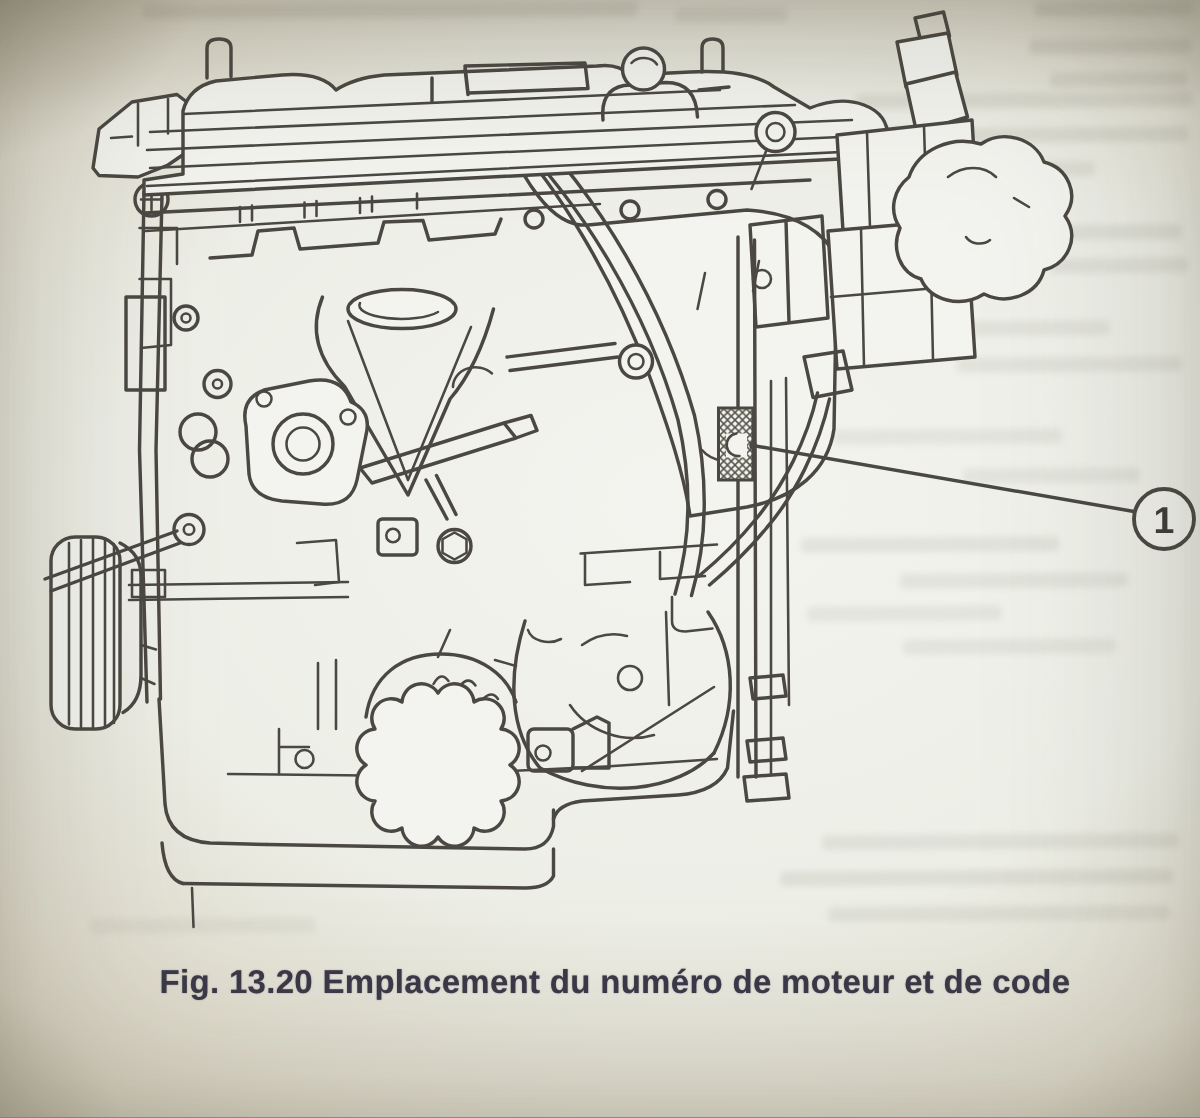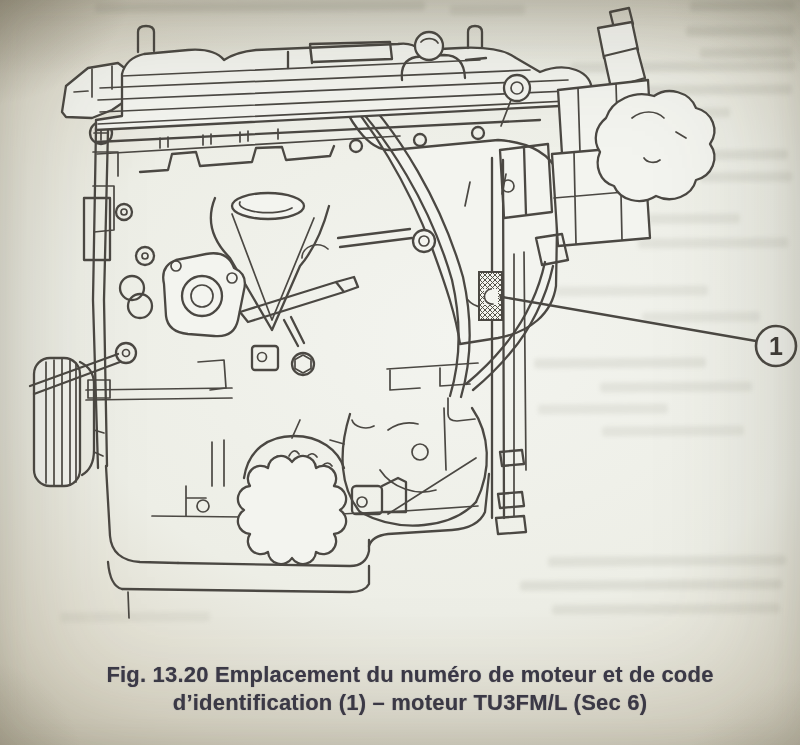--- a/index.html
+++ b/index.html
@@ -30,21 +30,21 @@
   .g{
     position:absolute;display:block;height:10px;border-radius:3px;
     background:#8d8d7f;filter:blur(2px);transform:rotate(-.4deg);
   }
   svg.drawing{position:absolute;left:0;top:0}
   .ln{fill:none;stroke:var(--ink);stroke-width:2.3;stroke-linecap:round;stroke-linejoin:round}
   .fn{fill:none;stroke:var(--ink);stroke-width:1.7;stroke-linecap:round;stroke-linejoin:round}
   .fl{fill:var(--paper-center);stroke:var(--ink);stroke-width:2.3;stroke-linecap:round;stroke-linejoin:round}
   .pp{fill:var(--paper-center);stroke:none}
   .caption{
-    position:absolute;left:50px;top:661px;width:720px;text-align:center;
+    position:absolute;left:50px;top:641px;width:720px;text-align:center;
     color:var(--caption-text);font-weight:bold;font-size:22px;line-height:28px;
     letter-spacing:.2px;text-shadow:0 0 1px rgba(59,57,72,.55);
   }
   .cnum{
     font-family:"Liberation Sans", sans-serif;font-size:25px;font-weight:bold;
     fill:#3f3c38;
   }
 </style>
 </head>
 <body>
@@ -249,17 +249,16 @@
     <g>
       <circle cx="502" cy="297" r="2.5" fill="#4b4843"></circle>
       <line class="ln" x1="502" y1="297" x2="756" y2="341"></line>
       <circle class="fl" cx="776" cy="346" r="20" style="stroke-width:2.6"></circle>
       <text class="cnum" x="776" y="355" text-anchor="middle">1</text>
     </g>
   </svg>
 
   <div class="caption">
     <div>Fig. 13.20 Emplacement du numéro de moteur et de code</div>
-    <div>d’identification (1) – moteur TU3FM/L (Sec 6)</div>
   </div>
 
   <div class="vignette"></div>
 </div>
 
 </body></html>

